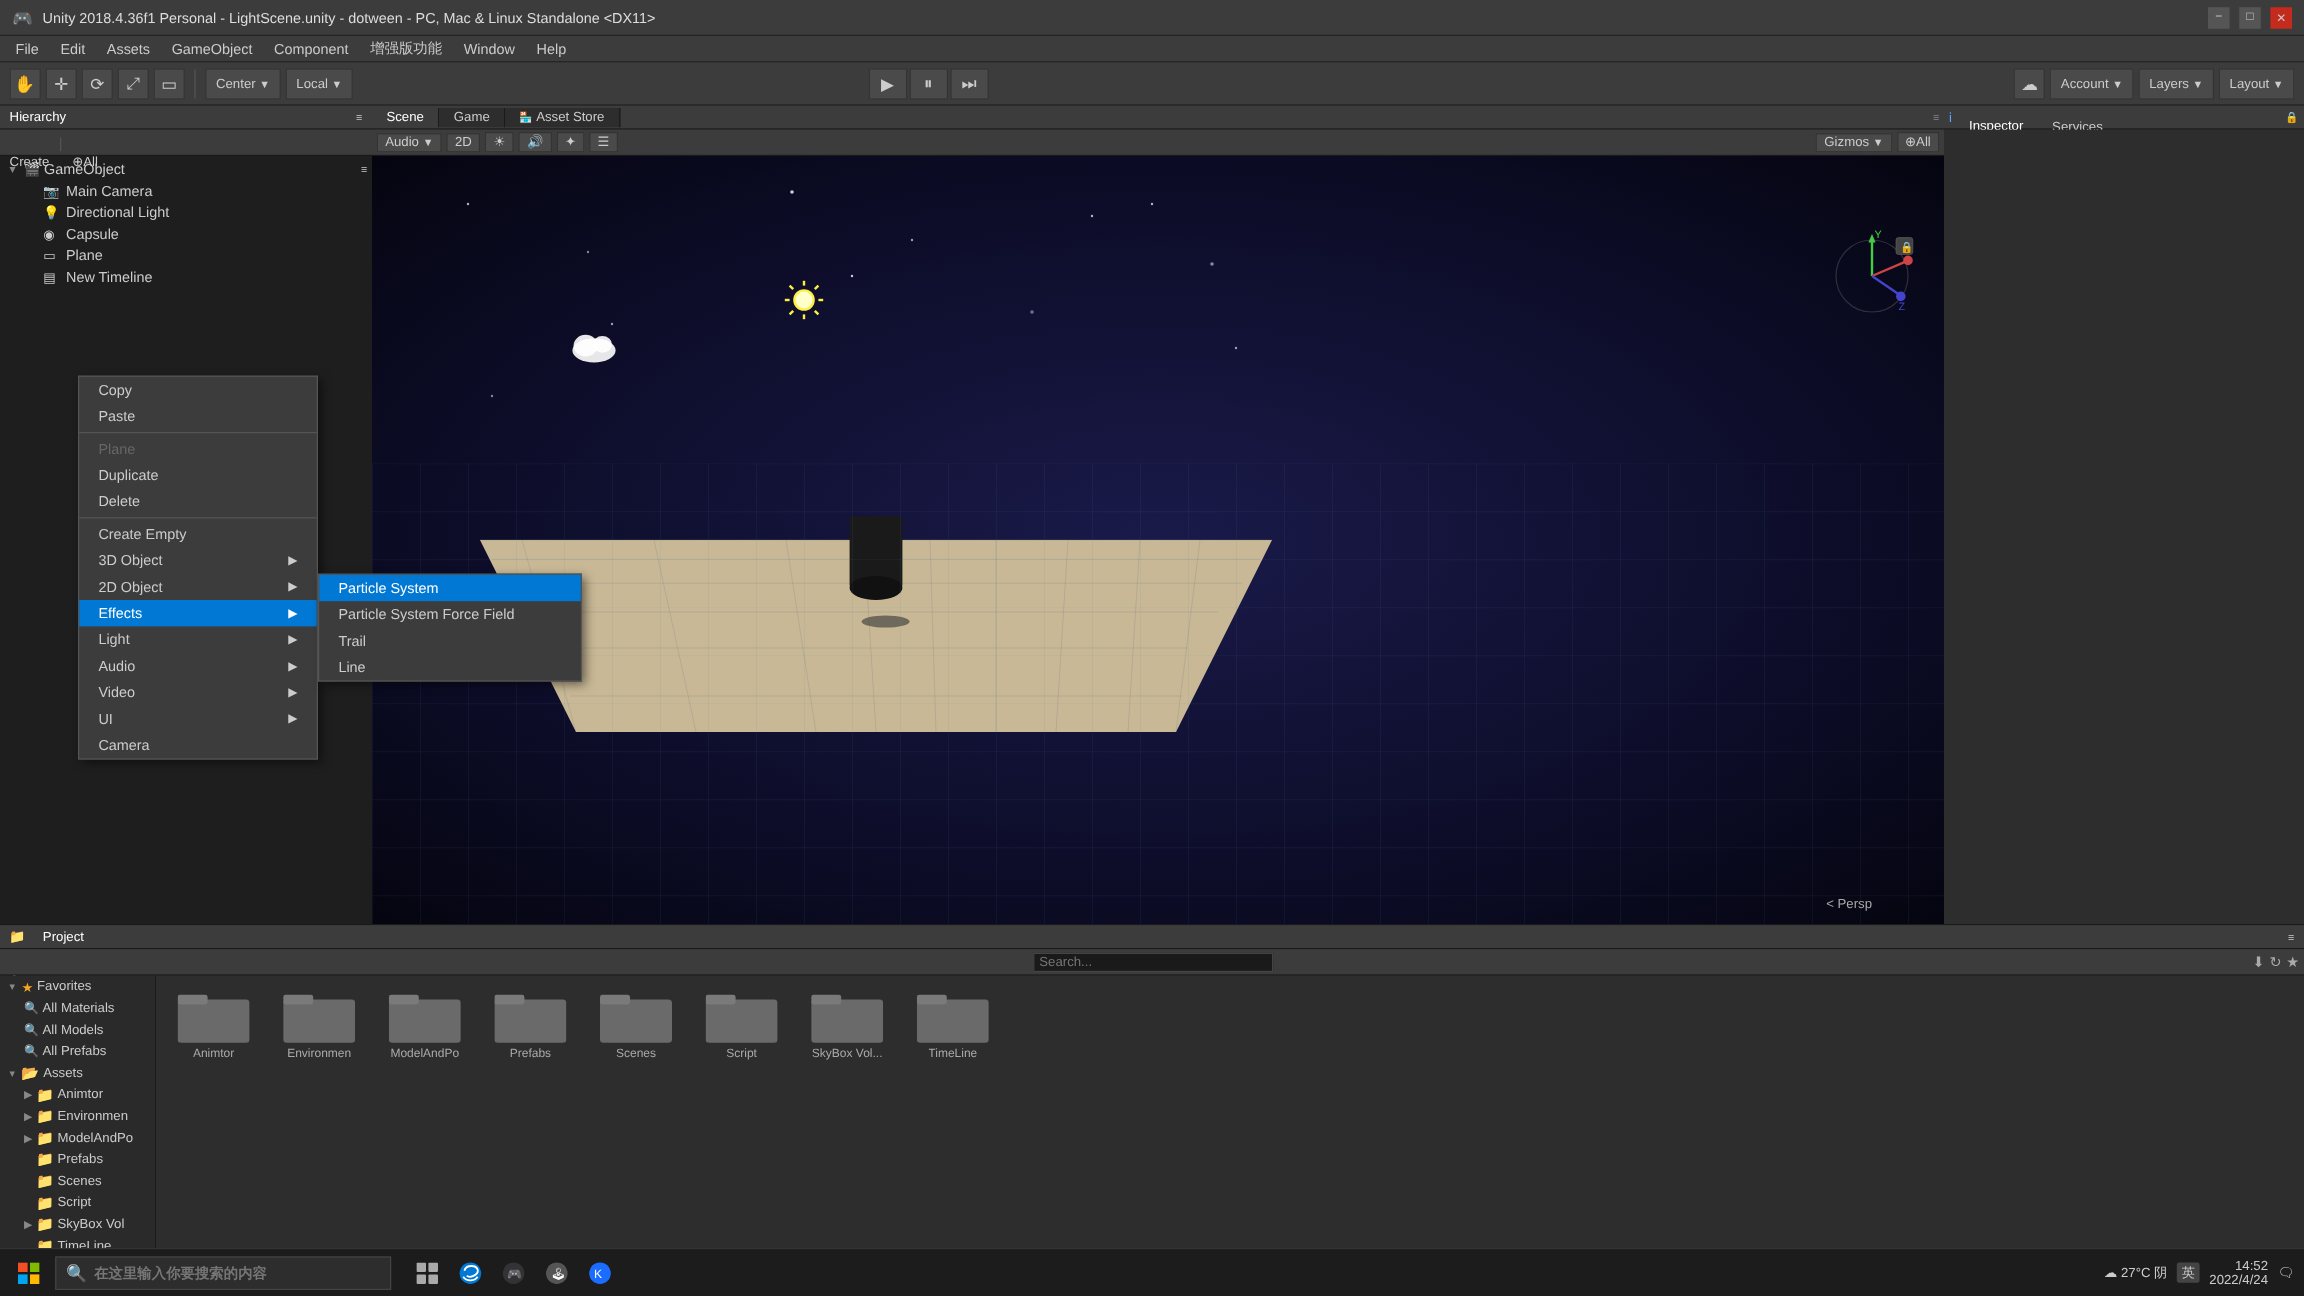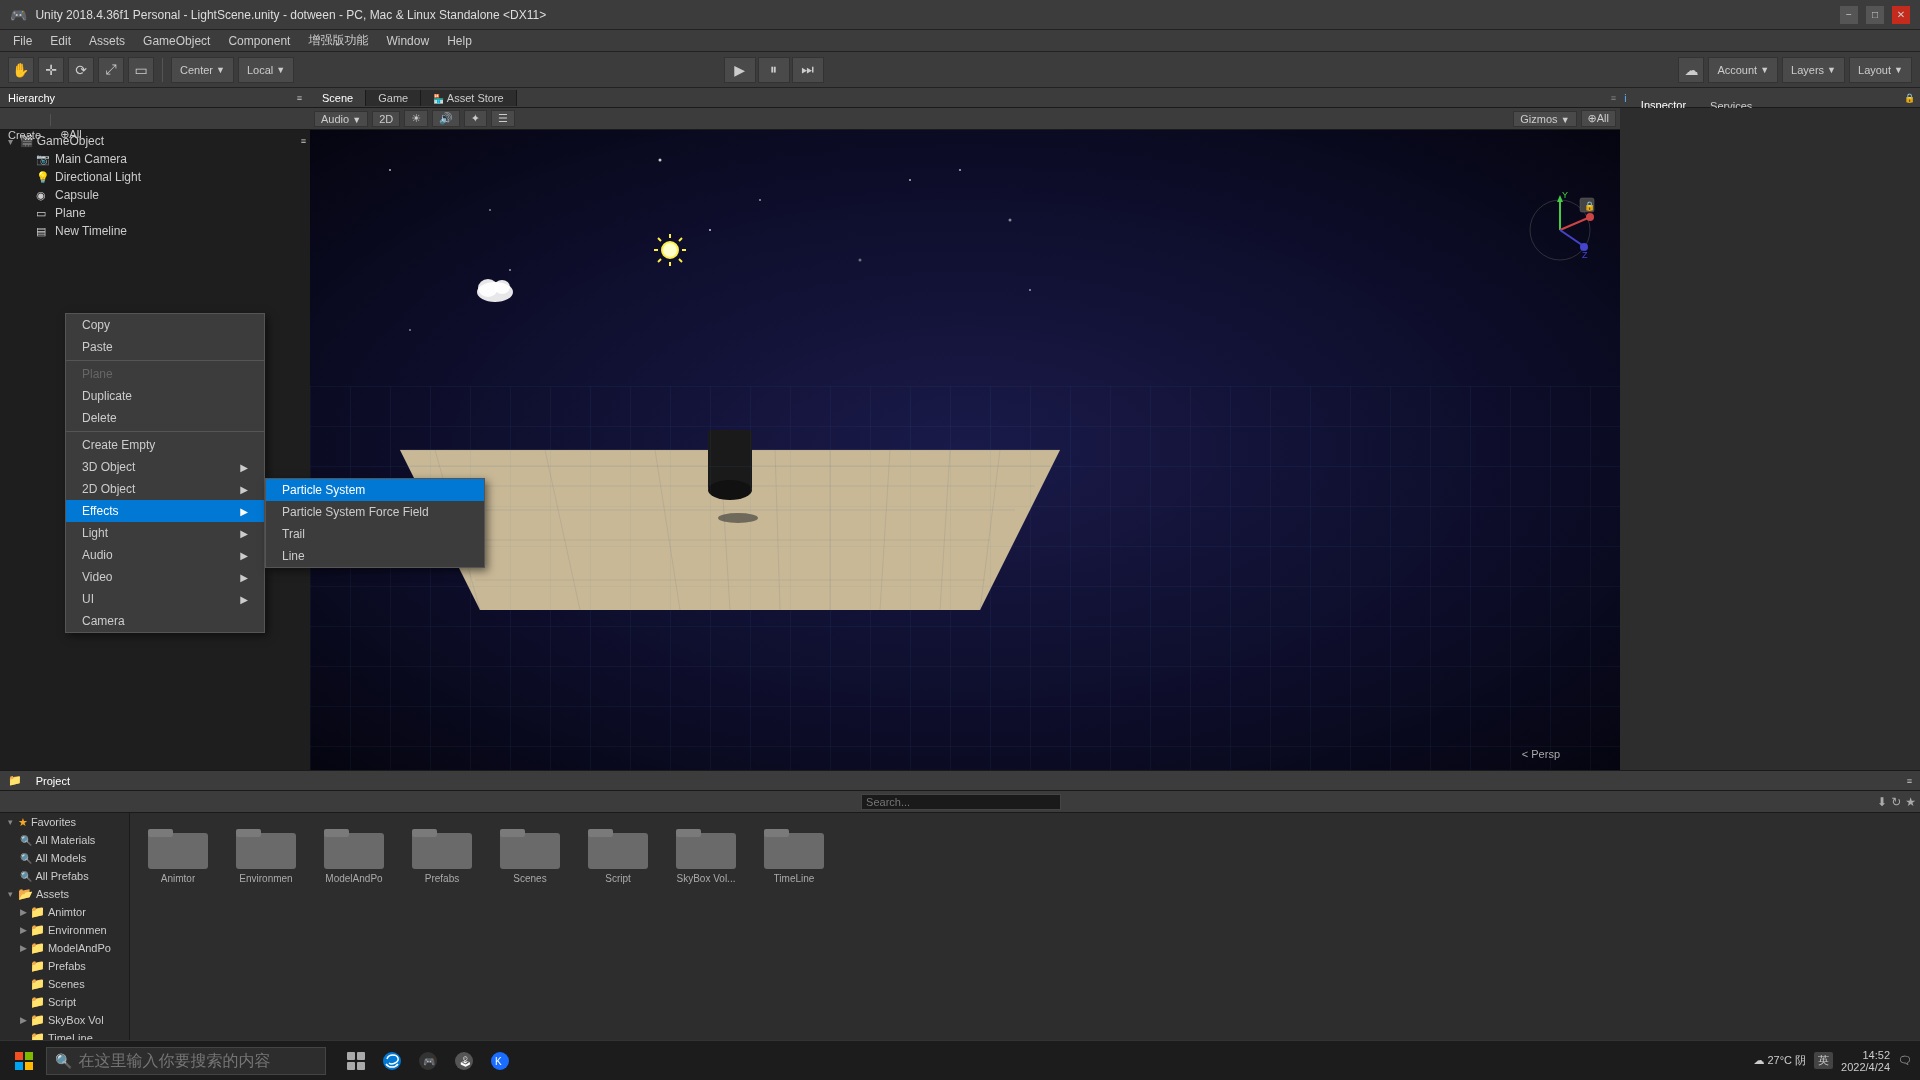--- a/index.html
+++ b/index.html
@@ -86,21 +86,21 @@
     .bottom-panel-header { height: 20px; background: #3c3c3c; display: flex; align-items: center; padding: 0 8px; border-bottom: 1px solid #1a1a1a; font-size: 11px; }
     .bottom-panel-content { flex: 1; display: flex; overflow: hidden; }
     .bottom-left { width: 130px; background: #2a2a2a; border-right: 1px solid #1a1a1a; overflow-y: auto; }
     .bottom-right { flex: 1; overflow: auto; }
     .bottom-toolbar { height: 22px; background: #3c3c3c; display: flex; align-items: center; padding: 0 4px; border-bottom: 1px solid #1a1a1a; justify-content: space-between; }
     .search-box { height: 16px; background: #1a1a1a; border: 1px solid #444; color: #ccc; font-size: 11px; padding: 0 4px; width: 200px; }
 
     .taskbar { position: absolute; bottom: 0; left: 0; right: 0; height: 40px; background: #1c1c1c; display: flex; align-items: center; padding: 0 8px; gap: 6px; border-top: 1px solid #333; z-index: 200; }
     .taskbar-start { width: 32px; height: 32px; display: flex; align-items: center; justify-content: center; cursor: pointer; }
     .taskbar-search { flex: 0 0 280px; height: 28px; background: #2d2d2d; border: 1px solid #444; display: flex; align-items: center; padding: 0 8px; gap: 6px; cursor: text; }
-    .taskbar-search input { background: transparent; border: none; color: #22c55e; font-size: 16px; outline: none; flex: 1; }
+    .taskbar-search input { background: transparent; border: none; color: #22c55e; font-size: 12px; outline: none; flex: 1; font-weight: bold; }
     .taskbar-icons { display: flex; gap: 4px; margin-left: 8px; }
     .taskbar-icon { width: 32px; height: 32px; display: flex; align-items: center; justify-content: center; cursor: pointer; }
     .taskbar-right { margin-left: auto; display: flex; align-items: center; gap: 8px; font-size: 11px; color: #ccc; }
     .taskbar-time { display: flex; flex-direction: column; align-items: flex-end; font-size: 11px; color: #ccc; }
     .project-panel-tab { padding: 2px 10px; color: #ccc; cursor: pointer; }
     .project-panel-tab.active { color: #fff; }
   </style>
 </head>
 <body>
 

